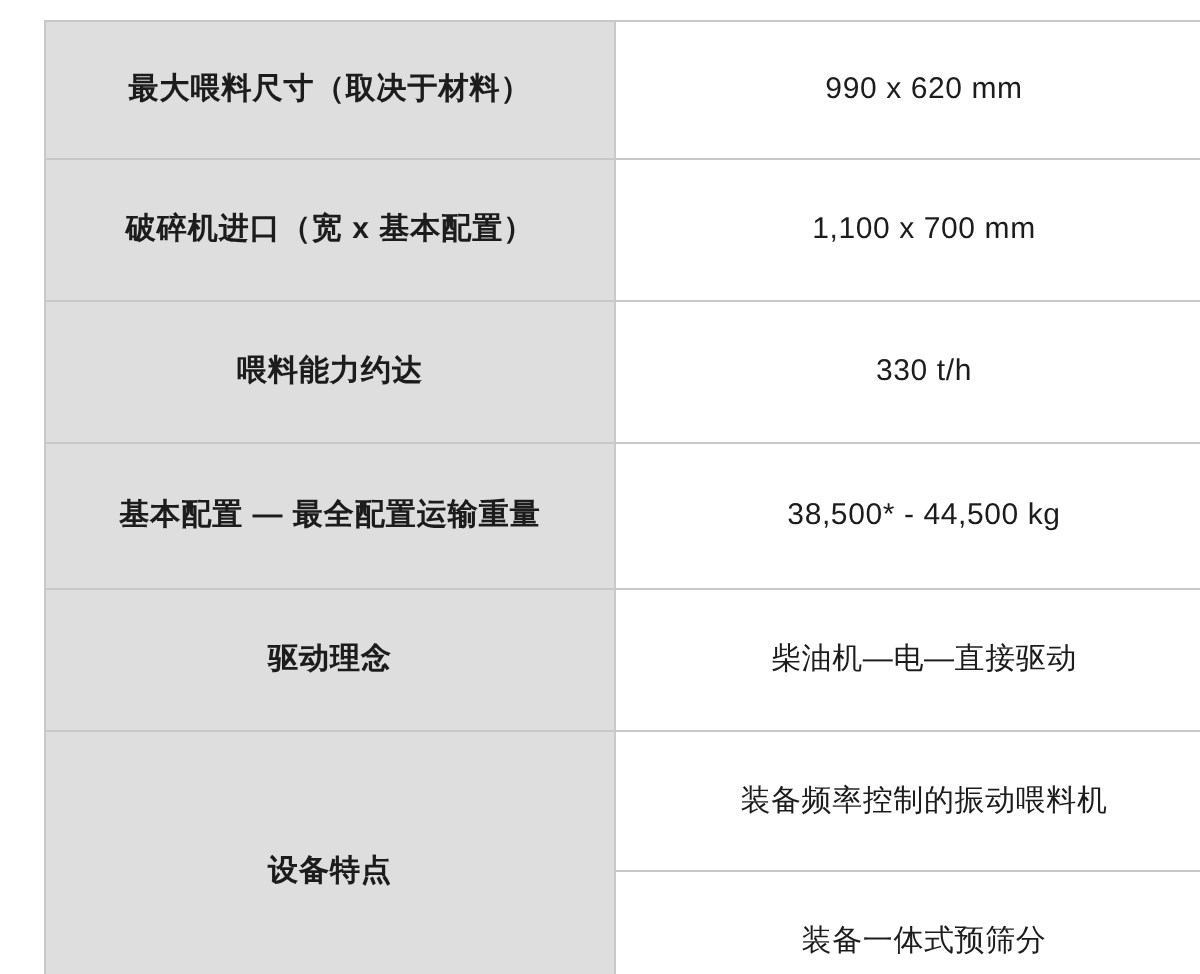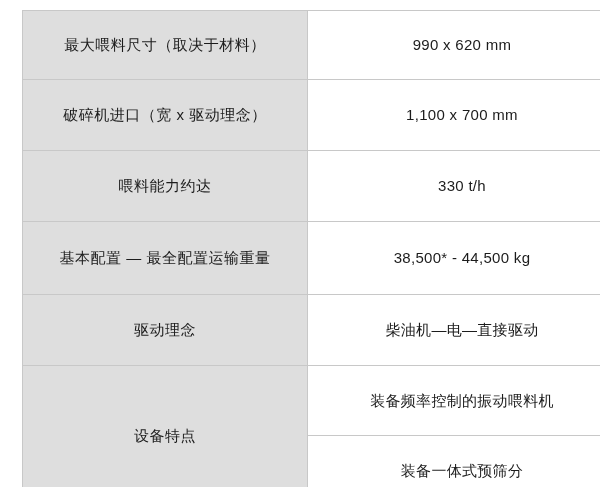--- a/index.html
+++ b/index.html
@@ -24,21 +24,21 @@
     vertical-align: middle;
     text-align: center;
     color: #1c1c1c;
     font-size: 15px;
     line-height: 1.45;
     padding: 6px 8px;
   }
   .label-cell {
     background: #dedede;
     width: 268px;
-    font-weight: 400;
+    font-weight: 700;
     letter-spacing: 0.5px;
   }
   .value-cell {
     background: #ffffff;
     width: 292px;
     letter-spacing: 0.3px;
   }
   .row-maxfeed td { height: 56px; }
   .row-inlet td { height: 58px; }
   .row-capacity td { height: 58px; }
@@ -49,21 +49,21 @@
 </head>
 <body>
 
 <table class="spec-table">
   <tbody>
     <tr class="row-maxfeed">
       <td class="label-cell">最大喂料尺寸（取决于材料）</td>
       <td class="value-cell">990 x 620 mm</td>
     </tr>
     <tr class="row-inlet">
-      <td class="label-cell">破碎机进口（宽 x 驱动理念）</td>
+      <td class="label-cell">破碎机进口（宽 x 基本配置）</td>
       <td class="value-cell">1,100 x 700 mm</td>
     </tr>
     <tr class="row-capacity">
       <td class="label-cell">喂料能力约达</td>
       <td class="value-cell">330 t/h</td>
     </tr>
     <tr class="row-weight">
       <td class="label-cell">基本配置 — 最全配置运输重量</td>
       <td class="value-cell">38,500* - 44,500 kg</td>
     </tr>

